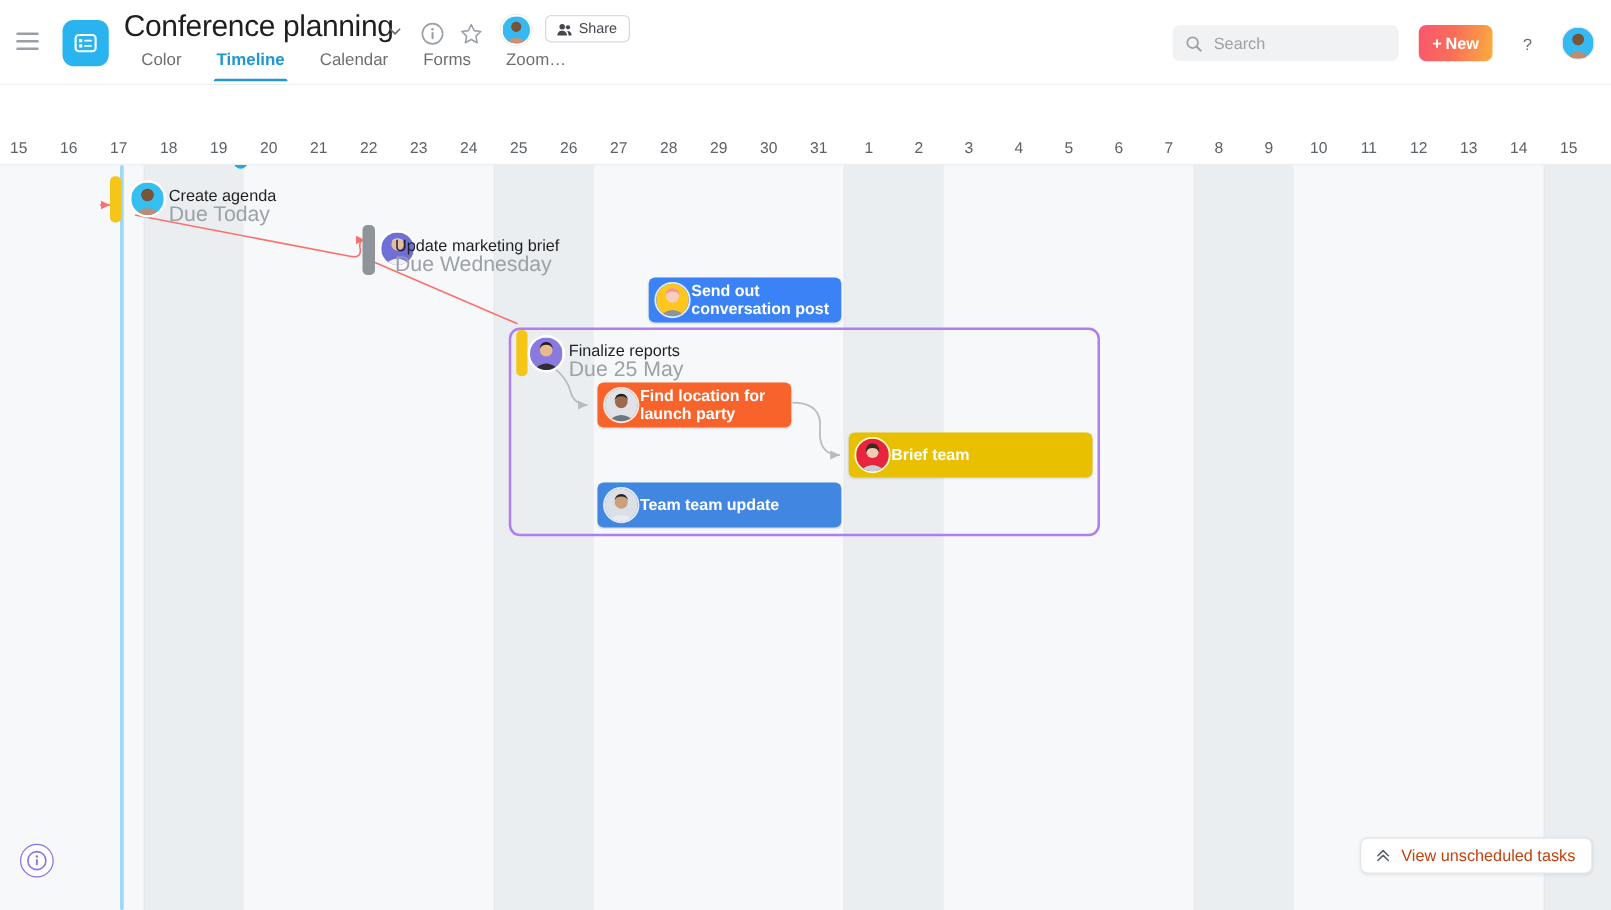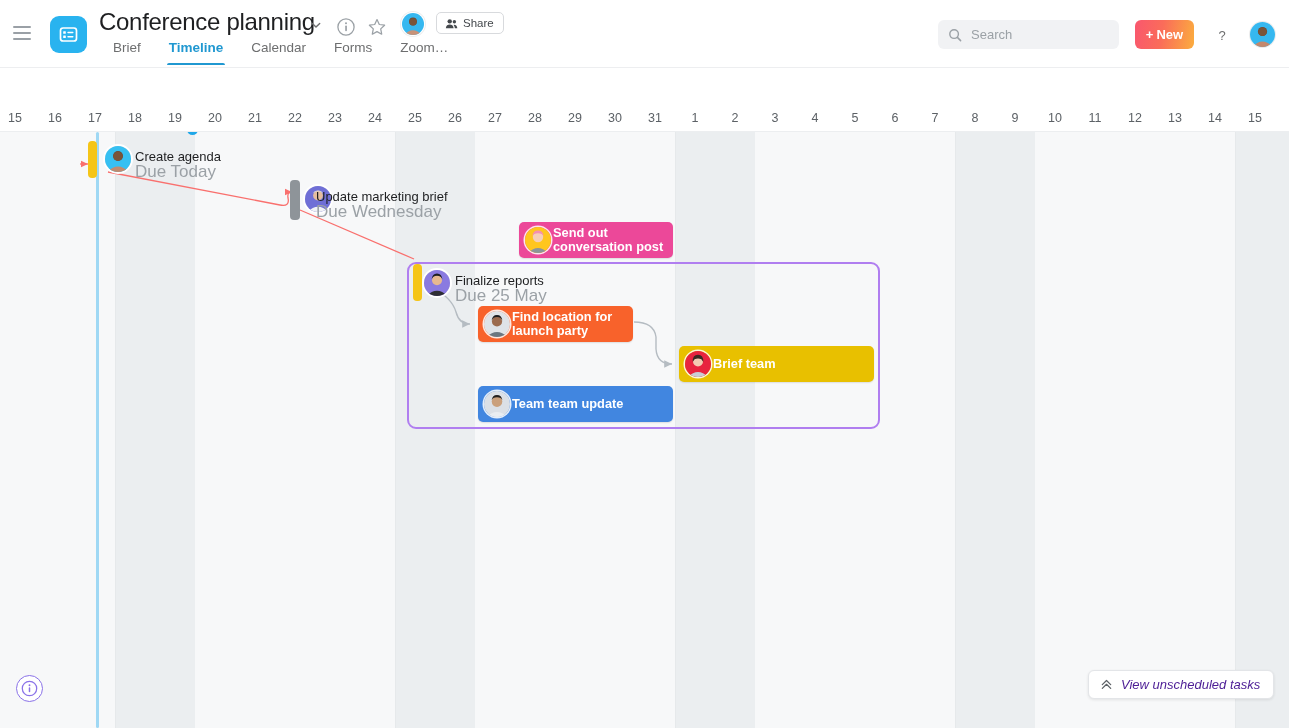--- a/index.html
+++ b/index.html
@@ -198,21 +198,21 @@
     box-shadow:0 0 0 1.5px rgba(255,255,255,.85);
   }
   .bar-label { display:block; }
 
   
   .unsched-btn {
     position:absolute; left:1088px; top:670px; height:29px; padding:0 13px 0 11px;
     background:#fff; border:1px solid #e3e5e8; border-radius:6px;
     box-shadow:0 1px 3px rgba(0,0,0,.09);
     display:flex; align-items:center; gap:8px;
-    font-size:13px; color:#4c1d95; cursor:pointer; white-space:nowrap;font-style:italic;
+    font-size:13px; color:#c2410c; cursor:pointer; white-space:nowrap;
   }
   .help-fab {
     position:absolute; left:16px; top:675px; width:27px; height:27px; border-radius:50%;
     border:1.6px solid #8a72e8; display:flex; align-items:center; justify-content:center;
     background:#fff; cursor:pointer;
   }
 
   .av-img { width:100%; height:100%; display:block; }
 </style>
 </head>
@@ -273,21 +273,21 @@
       <svg width="13" height="13" viewBox="0 0 14 14" aria-hidden="true">
         <circle cx="5.1" cy="4.7" r="2.35" fill="#44484c"></circle>
         <circle cx="10.1" cy="5.2" r="1.85" fill="#44484c"></circle>
         <path d="M0.9 12.2 C1.1 9.2 3 8.1 5.1 8.1 C7.2 8.1 9 9.2 9.3 12.2 Z" fill="#44484c"></path>
         <path d="M9.3 8.5 C11.2 8.3 13.1 9.3 13.3 12.2 L10.6 12.2 C10.5 10.6 10.0 9.4 9.3 8.5 Z" fill="#44484c"></path>
       </svg>
       <span>Share</span>
     </div>
 
     <div class="tabs">
-      <div class="tab">Brief</div>
+      <div class="tab">Color</div>
       <div class="tab active">Timeline</div>
       <div class="tab">Calendar</div>
       <div class="tab">Forms</div>
       <div class="tab">Zoom…</div>
     </div>
 
     <div class="search-wrap">
       <svg width="14" height="14" viewBox="0 0 14 14" aria-hidden="true">
         <circle cx="6.1" cy="6.1" r="4.3" fill="none" stroke="#9ba1a6" stroke-width="1.4"></circle>
         <path d="M9.4 9.4 L12.6 12.6" stroke="#9ba1a6" stroke-width="1.5" stroke-linecap="round"></path>
@@ -453,21 +453,21 @@
           <path d="M8.3 7.2 Q13 3.1 17.7 7.2 Q17 5 13 4.6 Q9 5 8.3 7.2 Z" fill="#d8d8dc"></path>
           <path d="M2.5 26 Q13 15.4 23.5 26 Z" fill="#f0f2f5"></path>
         </svg>
       </div>
       <div class="task-text" style="left:316px; top:57px;">
         <div class="task-name">Update marketing brief</div>
         <div class="task-due">Due Wednesday</div>
       </div>
     </div>
 
-    <div class="bar" style="left:519px; top:90px; width:154px; height:36px; background:#ec4899;">
+    <div class="bar" style="left:519px; top:90px; width:154px; height:36px; background:#3b82f6;">
       <span class="bar-ava">
         <svg class="av-img" viewBox="0 0 26 26" aria-hidden="true">
           <rect width="26" height="26" fill="#ffc61e"></rect>
           <circle cx="13" cy="10" r="5.2" fill="#f6cfb8"></circle>
           <path d="M7.4 9.4 Q7.8 3.6 13 3.6 Q18.2 3.6 18.6 9.4 Q17.5 6.2 13 6.2 Q8.5 6.2 7.4 9.4 Z" fill="#f48fb1"></path>
           <path d="M3 26 Q13 16 23 26 Z" fill="#8c9499"></path>
         </svg>
       </span>
       <span class="bar-label">Send out conversation post</span>
     </div>

